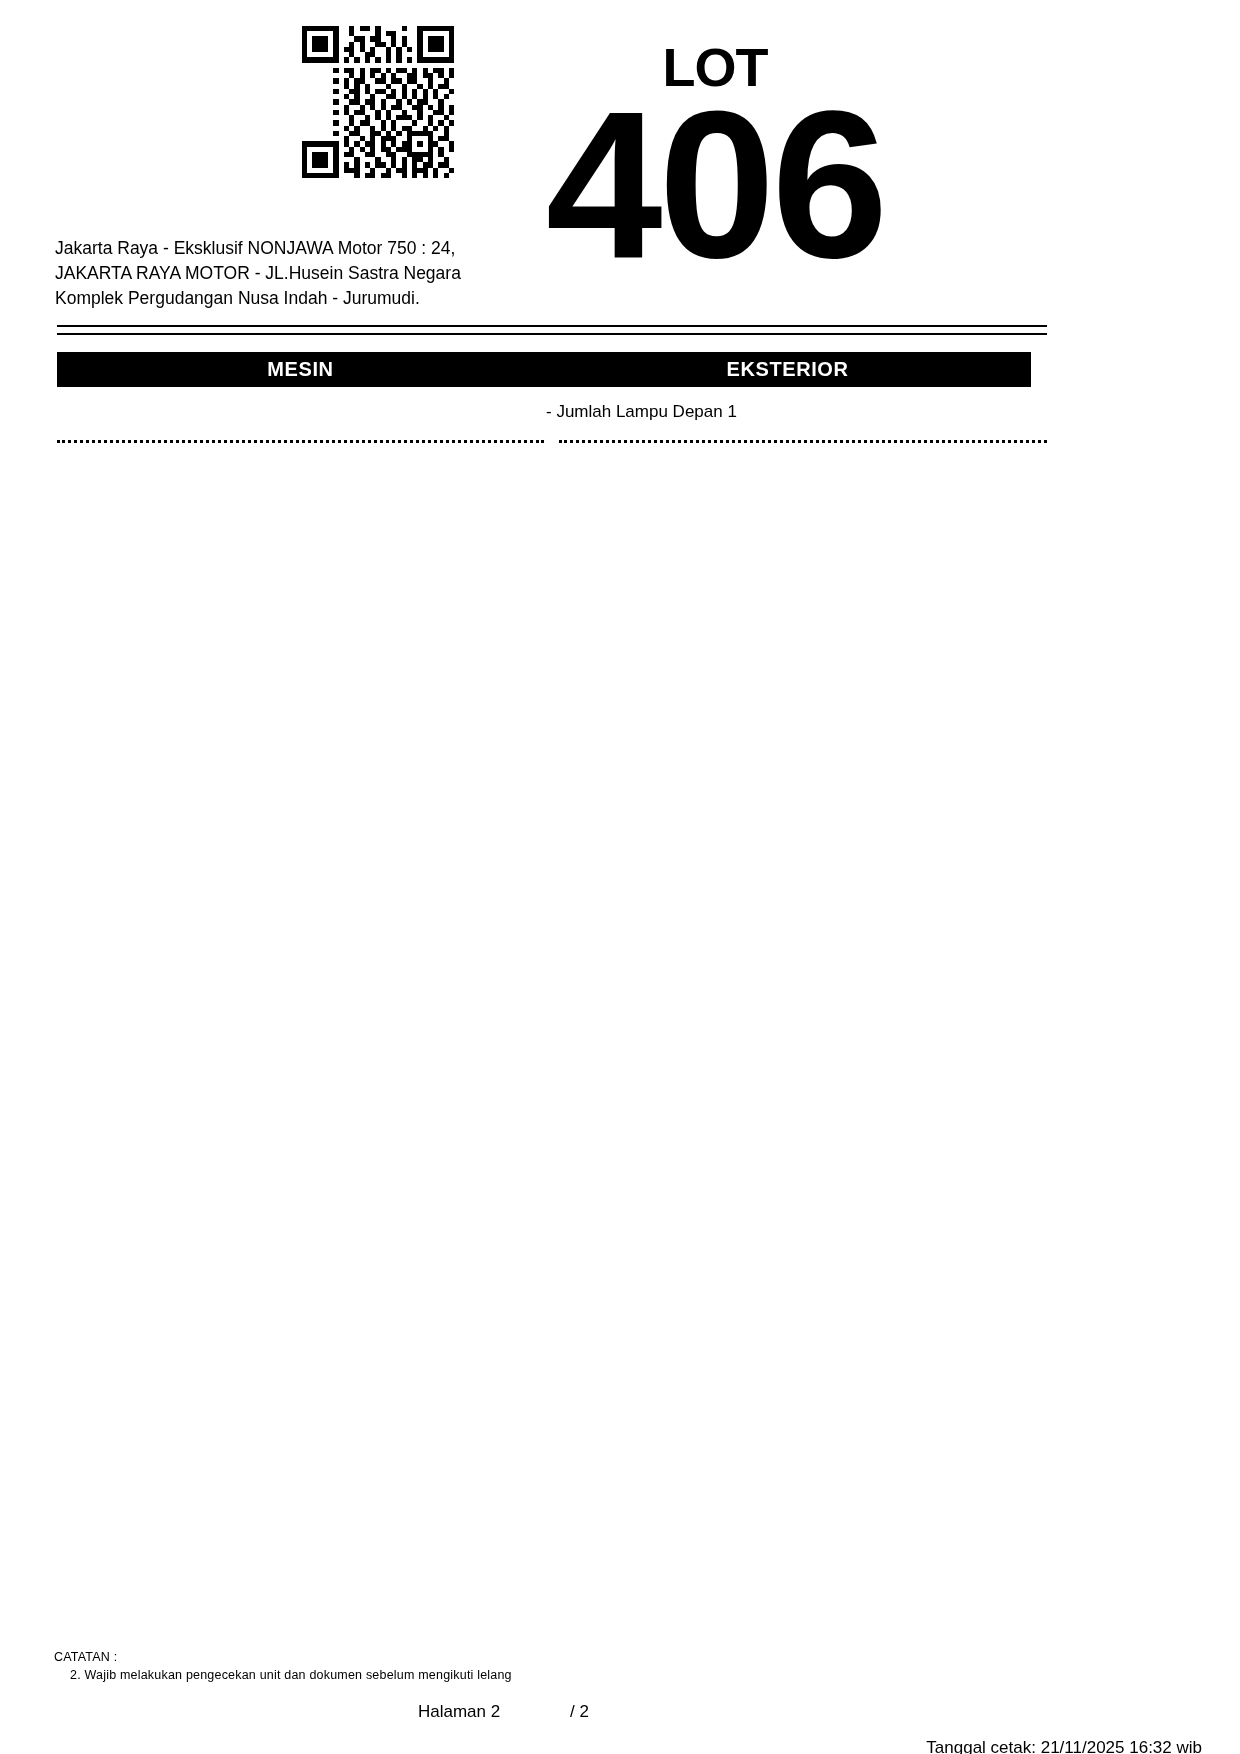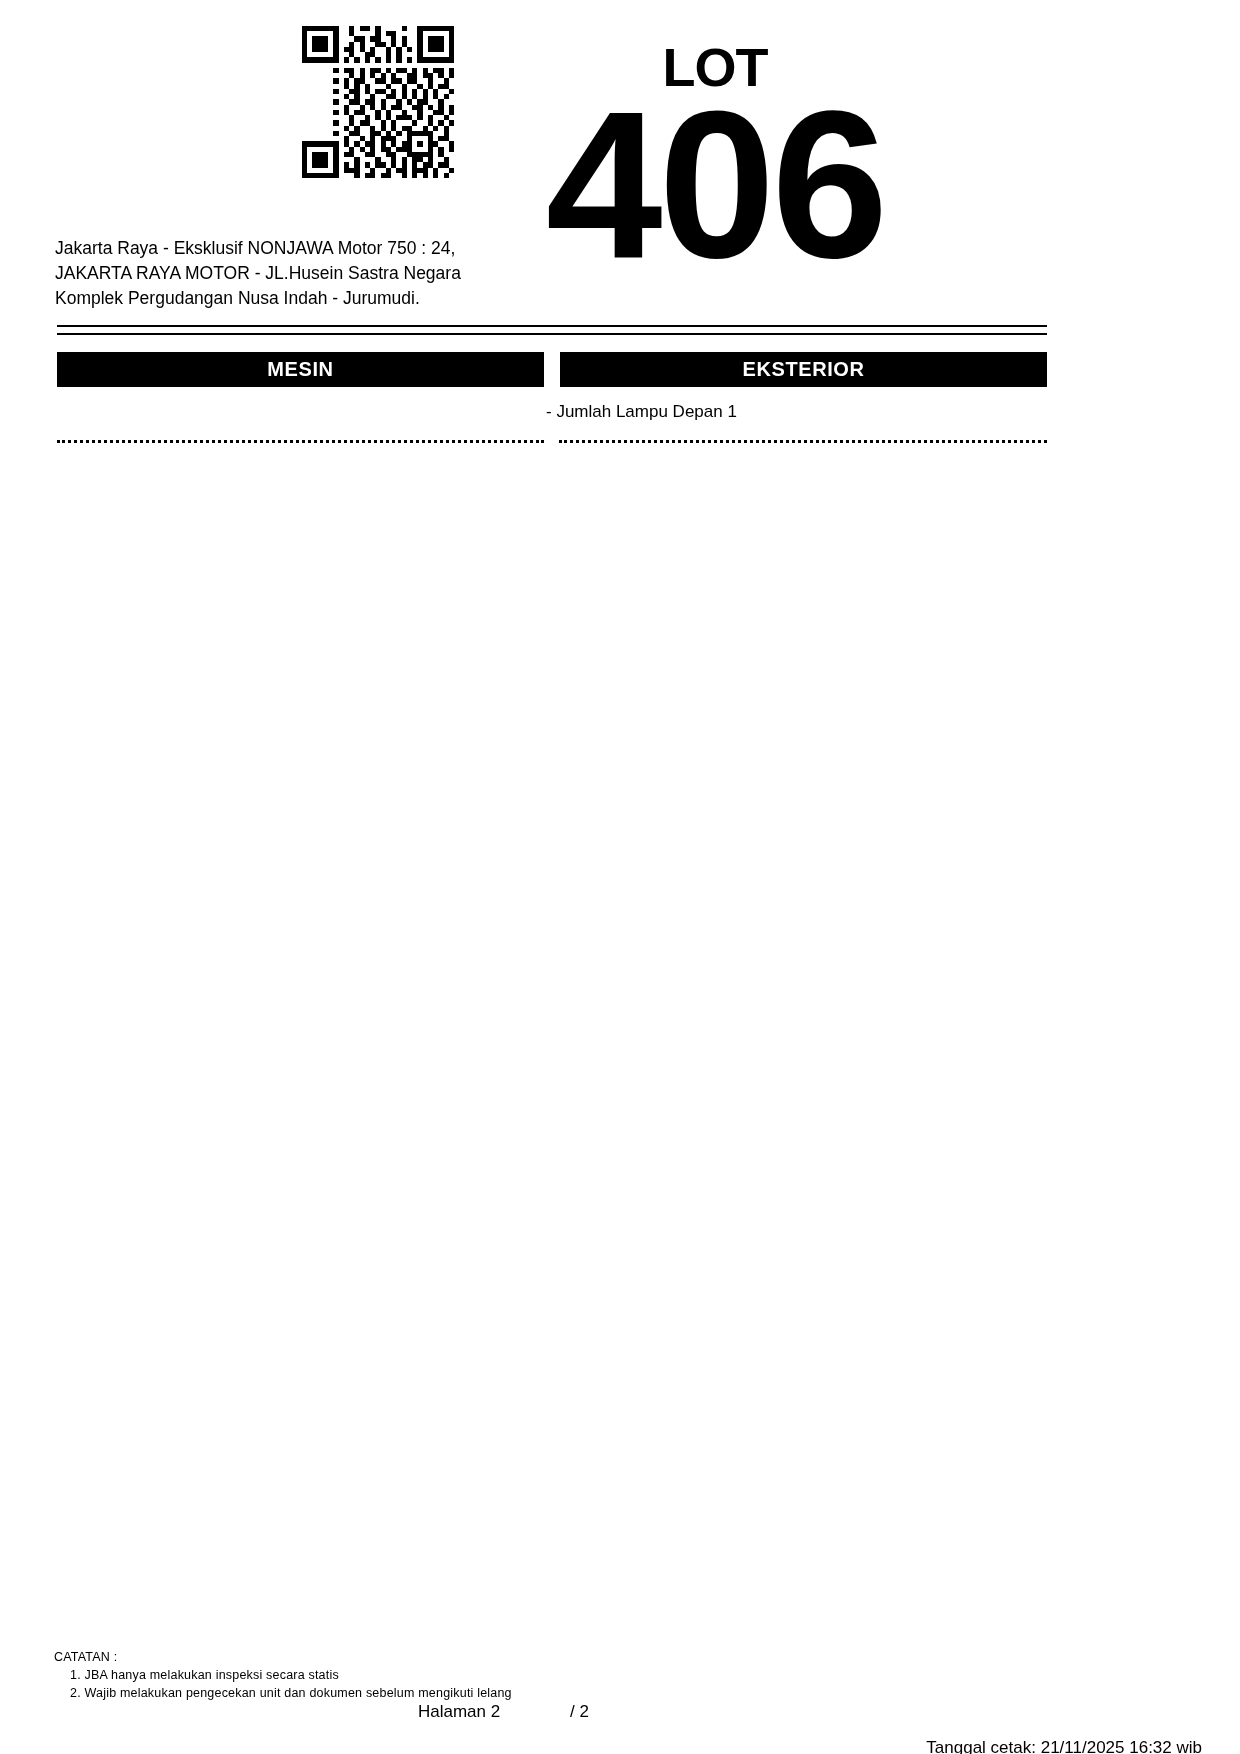--- a/index.html
+++ b/index.html
@@ -77,21 +77,21 @@
     border-bottom: 2px solid #000;
   }
 
   
   .bars {
     position: absolute;
     left: 57px;
     top: 352px;
     width: 990px;
     display: flex;
-    justify-content: space-between;
+    justify-content: flex-start;
   }
   .bar {
     width: 487px;
     height: 35px;
     background: #000000;
     color: #ffffff;
     font-size: 20px;
     font-weight: bold;
     letter-spacing: 0.6px;
     display: flex;
@@ -405,21 +405,20 @@
   <div class="col">
     <div class="col-item">- Jumlah Lampu Depan 1</div>
   </div>
 </div>
 
 <div class="dotted left"></div>
 <div class="dotted right"></div>
 
 <div class="notes">
   <div class="notes-title">CATATAN :</div>
-  <div class="notes-line">1. JBA hanya melakukan inspeksi secara statis</div>
   <div class="notes-line">2. Wajib melakukan pengecekan unit dan dokumen sebelum mengikuti lelang</div>
 </div>
 
 <div class="pagefoot">
   <div class="page-label">Halaman 2</div>
   <div class="page-total">/ 2</div>
   <div class="print-date">Tanggal cetak: 21/11/2025 16:32 wib</div>
 </div>
 
 </body></html>

